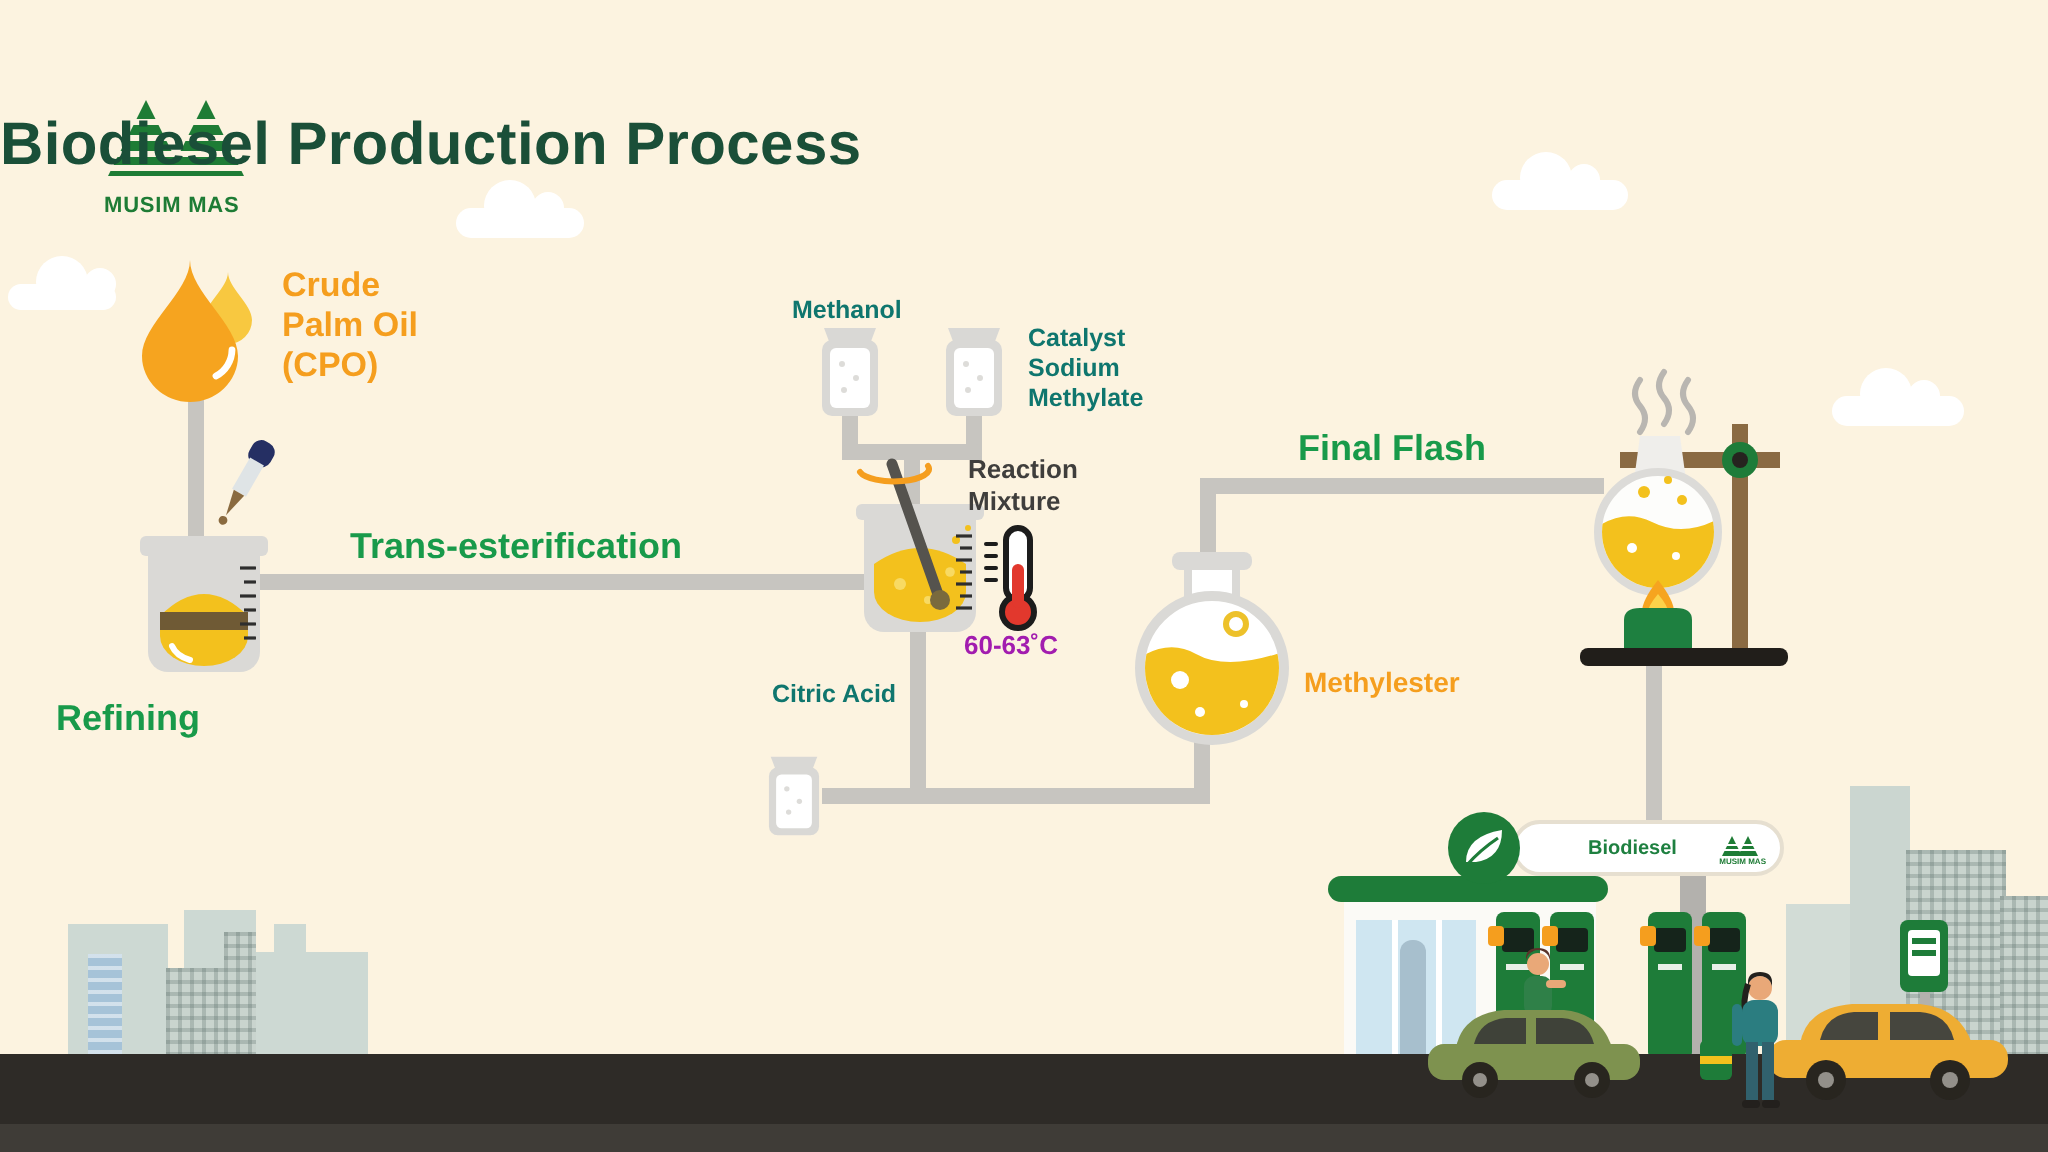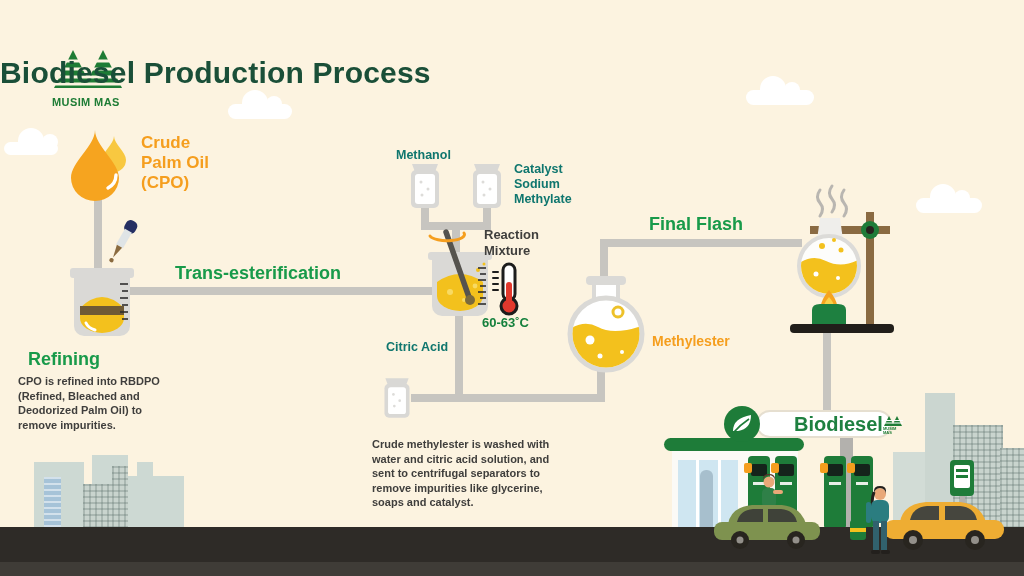--- a/index.html
+++ b/index.html
@@ -8,21 +8,21 @@
   .abs{position:absolute;}
   .preline{white-space:pre-line;}
   .center{}
   
   .title{font-size:30px;font-weight:800;color:#1a4f38;letter-spacing:.2px;}
   .step-h{font-size:18px;font-weight:800;color:#189a4a;}
   .body-t{font-size:11px;font-weight:700;color:#3f3e3c;line-height:1.32;}
   .orange-l{color:#0f766e;font-weight:800;font-size:12.5px;line-height:1.2;}
   .cpo-l{color:#f59e1e;font-weight:800;font-size:17px;line-height:1.18;}
   .brand-t{font-size:11px;font-weight:800;color:#1e7c35;letter-spacing:.4px;}
-  .temp-t{font-size:13px;font-weight:800;color:#15803d;}
+  .temp-t{font-size:13px;font-weight:800;color:#a21caf;}
   .mix-t{font-size:13px;font-weight:700;color:#3f3e3c;line-height:1.25;}
   .methyl-l{color:#f59e1e;font-weight:800;font-size:14px;}
   
   .pipe{position:absolute;background:#c7c5c0;}
   .rnd{border-radius:4px;}
   
   .cloud{position:absolute;background:#fff;border-radius:999px;}
   .cloud::before{content:"";position:absolute;background:#fff;border-radius:50%;width:26px;height:26px;left:14px;top:-14px;}
   .cloud::after{content:"";position:absolute;background:#fff;border-radius:50%;width:16px;height:16px;left:38px;top:-8px;}
   
@@ -32,21 +32,21 @@
      repeating-linear-gradient(to bottom, rgba(90,110,105,.28) 0 2px, transparent 2px 6px);}
   .win-rows{background-color:#a6c3d8;background-image:
      repeating-linear-gradient(to bottom, rgba(255,255,255,.5) 0 2px, transparent 2px 6px);}
   .plain1{background:#cdd9d3;} .plain2{background:#d2dcd6;} .plain3{background:#cbd6d0;}
   
   .road{position:absolute;left:0;top:527px;width:1024px;height:49px;background:#2e2b27;}
   .road-strip{position:absolute;left:0;top:562px;width:1024px;height:14px;background:#3f3c37;}
   
   .sign{position:absolute;left:756px;top:410px;width:136px;height:28px;background:#fff;
         border:2px solid #e6dfd0;border-radius:16px;display:flex;align-items:center;box-sizing:border-box;}
-  .sign-text{font-size:20px;font-weight:800;color:#1e8040;margin-left:36px;}
+  .sign-text{font-size:10px;font-weight:800;color:#1e8040;margin-left:36px;}
   .canopy{position:absolute;left:664px;top:438px;width:140px;height:13px;background:#1e7c39;border-radius:7px;}
   .building{position:absolute;left:672px;top:451px;width:126px;height:79px;background:#fbfaf6;}
   .glass{position:absolute;left:678px;top:460px;width:60px;height:70px;background:#cfe6f1;}
   .mullion{position:absolute;top:460px;width:3px;height:70px;background:#fff;}
   .silhouette{position:absolute;left:700px;top:470px;width:13px;height:60px;background:#a7bfcd;border-radius:6px 6px 0 0;}
   .pump{position:absolute;width:22px;height:72px;background:#1e7c39;border-radius:4px 4px 2px 2px;}
   .pump-screen{position:absolute;left:3px;top:8px;width:16px;height:12px;background:#15241b;border-radius:2px;}
   .pump-slot{position:absolute;left:5px;top:26px;width:12px;height:3px;background:#e8efe8;}
   .nozzle{position:absolute;width:8px;height:10px;background:#f59e1e;border-radius:2px;}
   .pole{position:absolute;background:#b3b1ad;}
@@ -137,24 +137,20 @@
         <line x1="56" y1="18" x2="64" y2="18"></line>
           <line x1="58" y1="25" x2="64" y2="25"></line>
         <line x1="56" y1="32" x2="64" y2="32"></line>
           <line x1="58" y1="39" x2="64" y2="39"></line>
         <line x1="56" y1="46" x2="64" y2="46"></line>
           <line x1="58" y1="53" x2="64" y2="53"></line>
       </g>
     </svg>
   </div>
   <div class="abs step-h center" style="left:28px;top:349px;width:150px;">Refining</div>
-  <div class="abs body-t center preline" style="left:18px;top:374px;width:170px;">CPO is refined into RBDPO
-(Refined, Bleached and
-Deodorized Palm Oil) to
-remove impurities.</div>
 
   <div class="abs step-h center" style="left:175px;top:263px;width:230px;">Trans-esterification</div>
 
   <div class="abs orange-l" style="left:396px;top:148px;">Methanol</div>
   <div class="abs" style="left:406px;top:162px;">
     <svg width="38" height="48" viewBox="0 0 38 48">
       <path d="M6,2 h26 l-3,8 h-20 Z" fill="#d9d8d5"></path>
       <rect x="5" y="8" width="28" height="38" rx="5" fill="#d9d8d5"></rect>
       <rect x="9" y="12" width="20" height="30" rx="3" fill="#ffffff"></rect>
       <circle cx="15" cy="20" r="1.5" fill="#dddcd9"></circle>
@@ -222,25 +218,20 @@
   <div class="abs" style="left:380px;top:376px;">
     <svg width="34" height="44" viewBox="0 0 38 48">
       <path d="M6,2 h26 l-3,8 h-20 Z" fill="#d9d8d5"></path>
       <rect x="5" y="8" width="28" height="38" rx="5" fill="#d9d8d5"></rect>
       <rect x="9" y="12" width="20" height="30" rx="3" fill="#ffffff"></rect>
       <circle cx="15" cy="20" r="1.5" fill="#dddcd9"></circle>
         <circle cx="22" cy="27" r="1.5" fill="#dddcd9"></circle>
         <circle cx="16" cy="33" r="1.5" fill="#dddcd9"></circle>
     </svg>
   </div>
-  <div class="abs body-t center preline" style="left:372px;top:437px;width:188px;">Crude methylester is washed with
-water and citric acid solution, and
-sent to centrifugal separators to
-remove impurities like glycerine,
-soaps and catalyst.</div>
 
   <div class="abs" style="left:564px;top:274px;">
     <svg width="84" height="100" viewBox="0 0 84 100">
       <rect x="30" y="6" width="24" height="26" fill="#fff" stroke="#dad9d6" stroke-width="4"></rect>
       <rect x="22" y="2" width="40" height="9" rx="4" fill="#dad9d6"></rect>
       <circle cx="42" cy="60" r="36" fill="#fff" stroke="#dad9d6" stroke-width="5"></circle>
       <clipPath id="mfclip">
           <circle cx="42" cy="60" r="33.5"></circle>
         </clipPath>
       <path clip-path="url(#mfclip)" d="M4,56 q16,-11 30,-3 q16,9 46,-2 v46 h-76 Z" fill="#f3c11d"></path>

